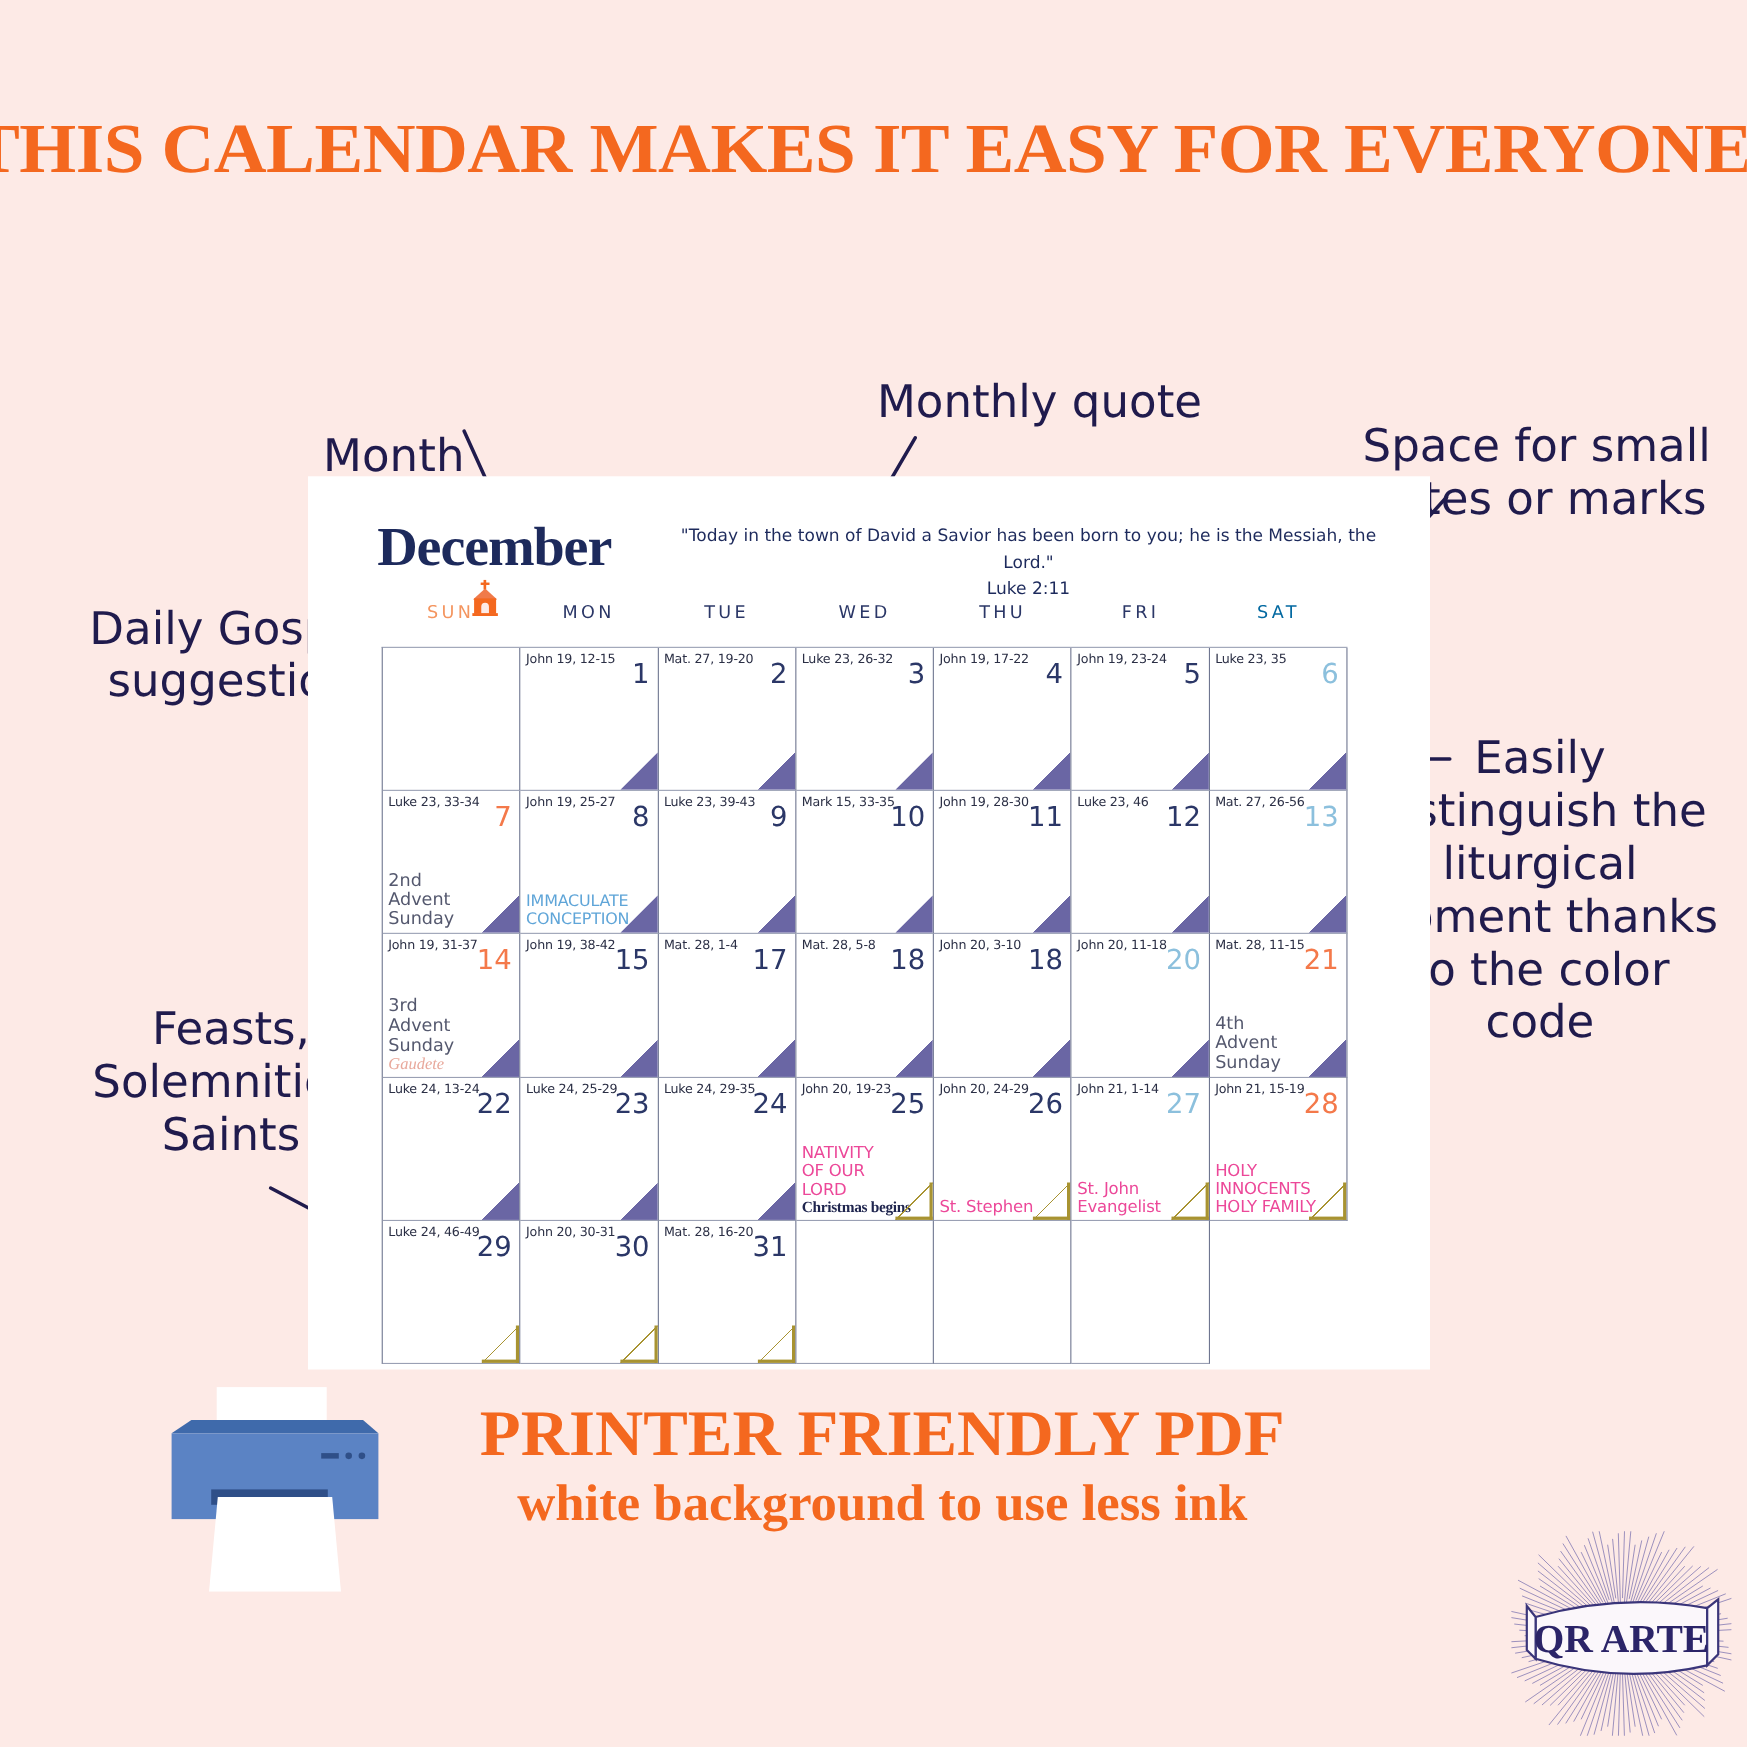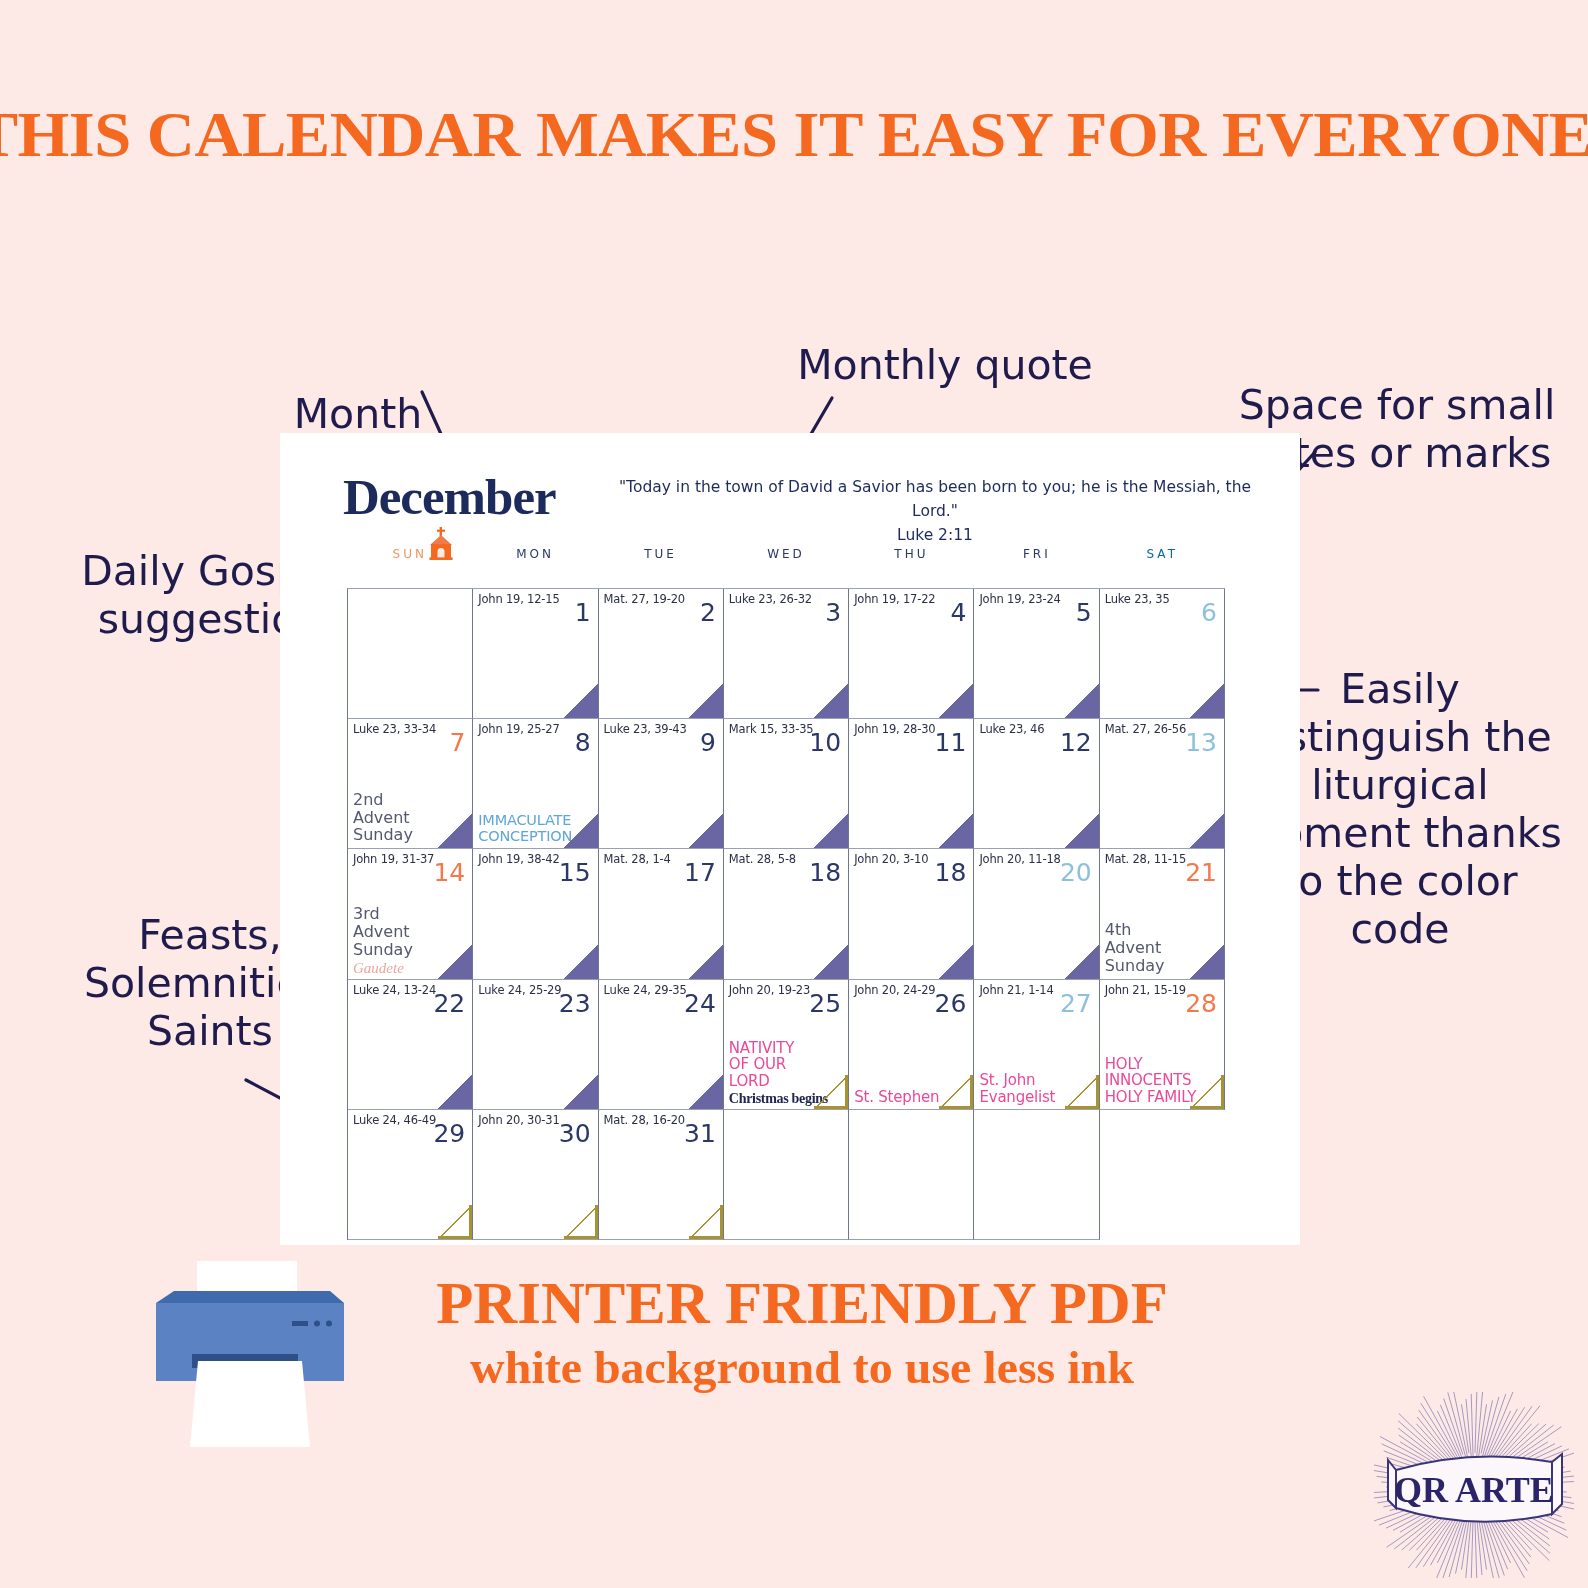--- a/index.html
+++ b/index.html
@@ -70,21 +70,21 @@
   }
   .quote .ref{display:block;}
 
   .dow-row{
     position:absolute;left:67px;top:114px;width:878px;height:30px;
     display:flex;
   }
   .dow{
     flex:1 1 0;
     text-align:center;
-    font-size:12px;
+    font-size:16px;
     letter-spacing:3px;
     color:#2b3767;
     font-family:"DejaVu Sans", sans-serif;
     position:relative;
   }
   .dow.sun{color:#f4955f;}
   .dow.sat{color:#0369a1;}
   .church{
     position:absolute;left:calc(50% + 16px);top:-20px;width:30px;height:34px;
   }

